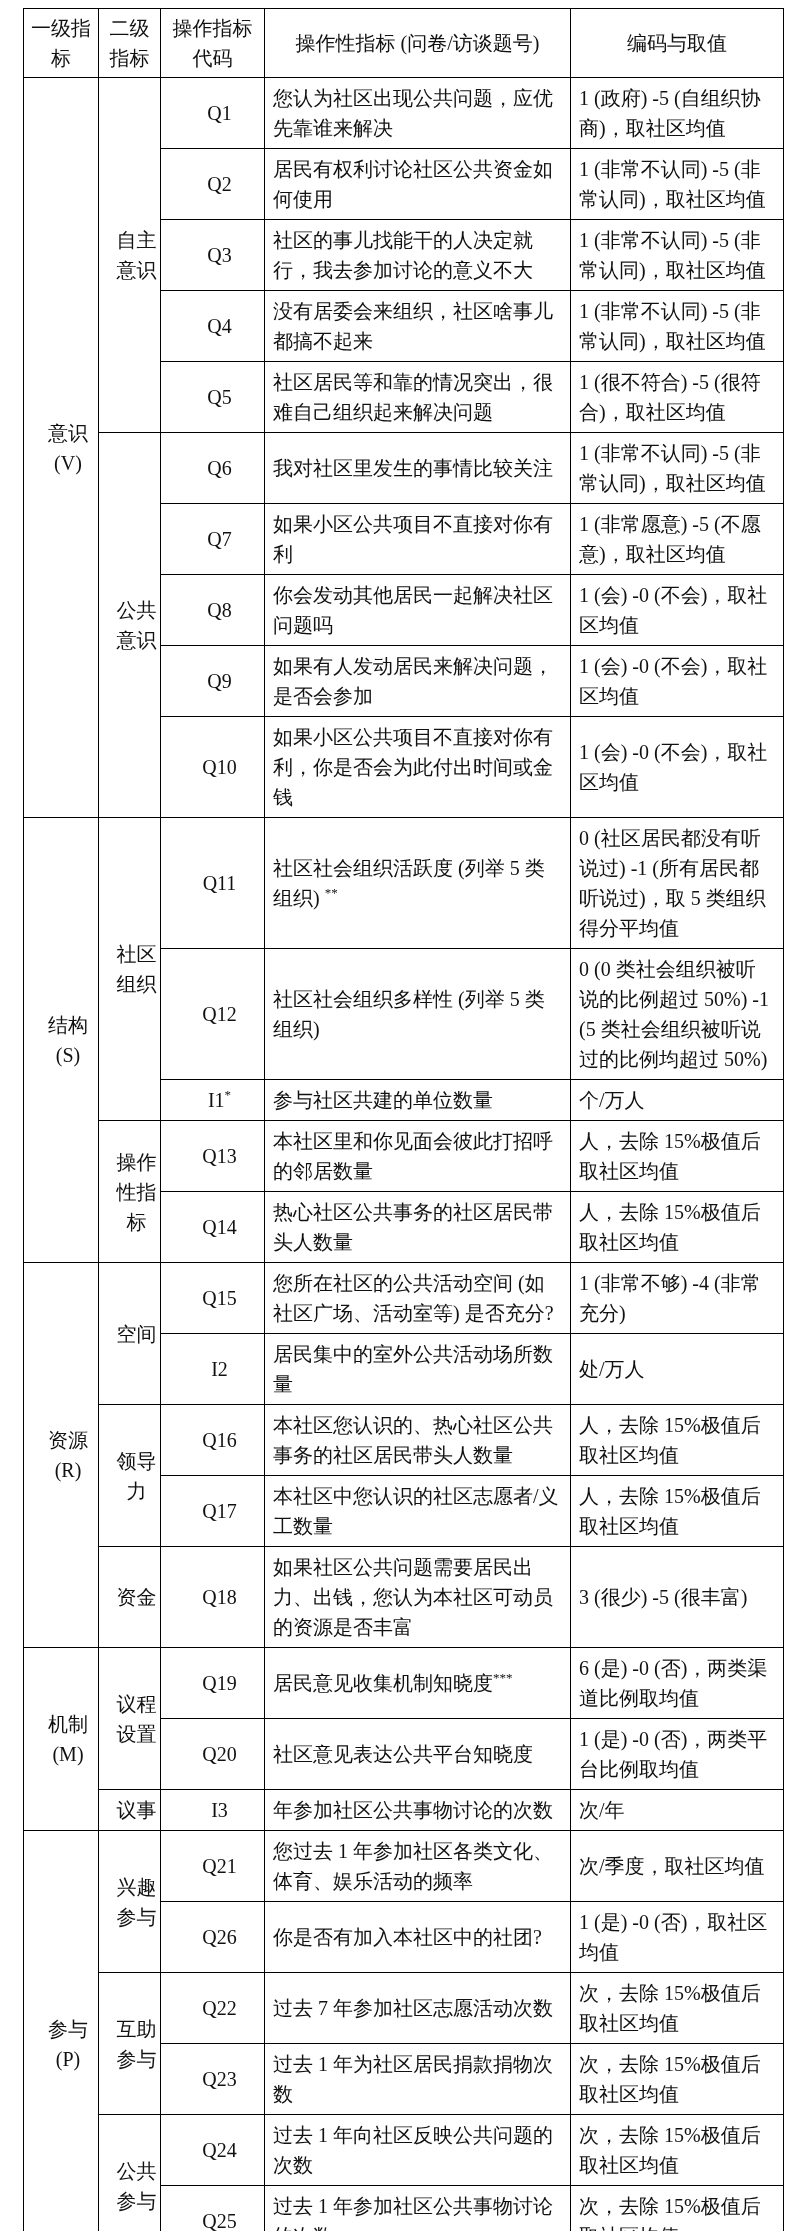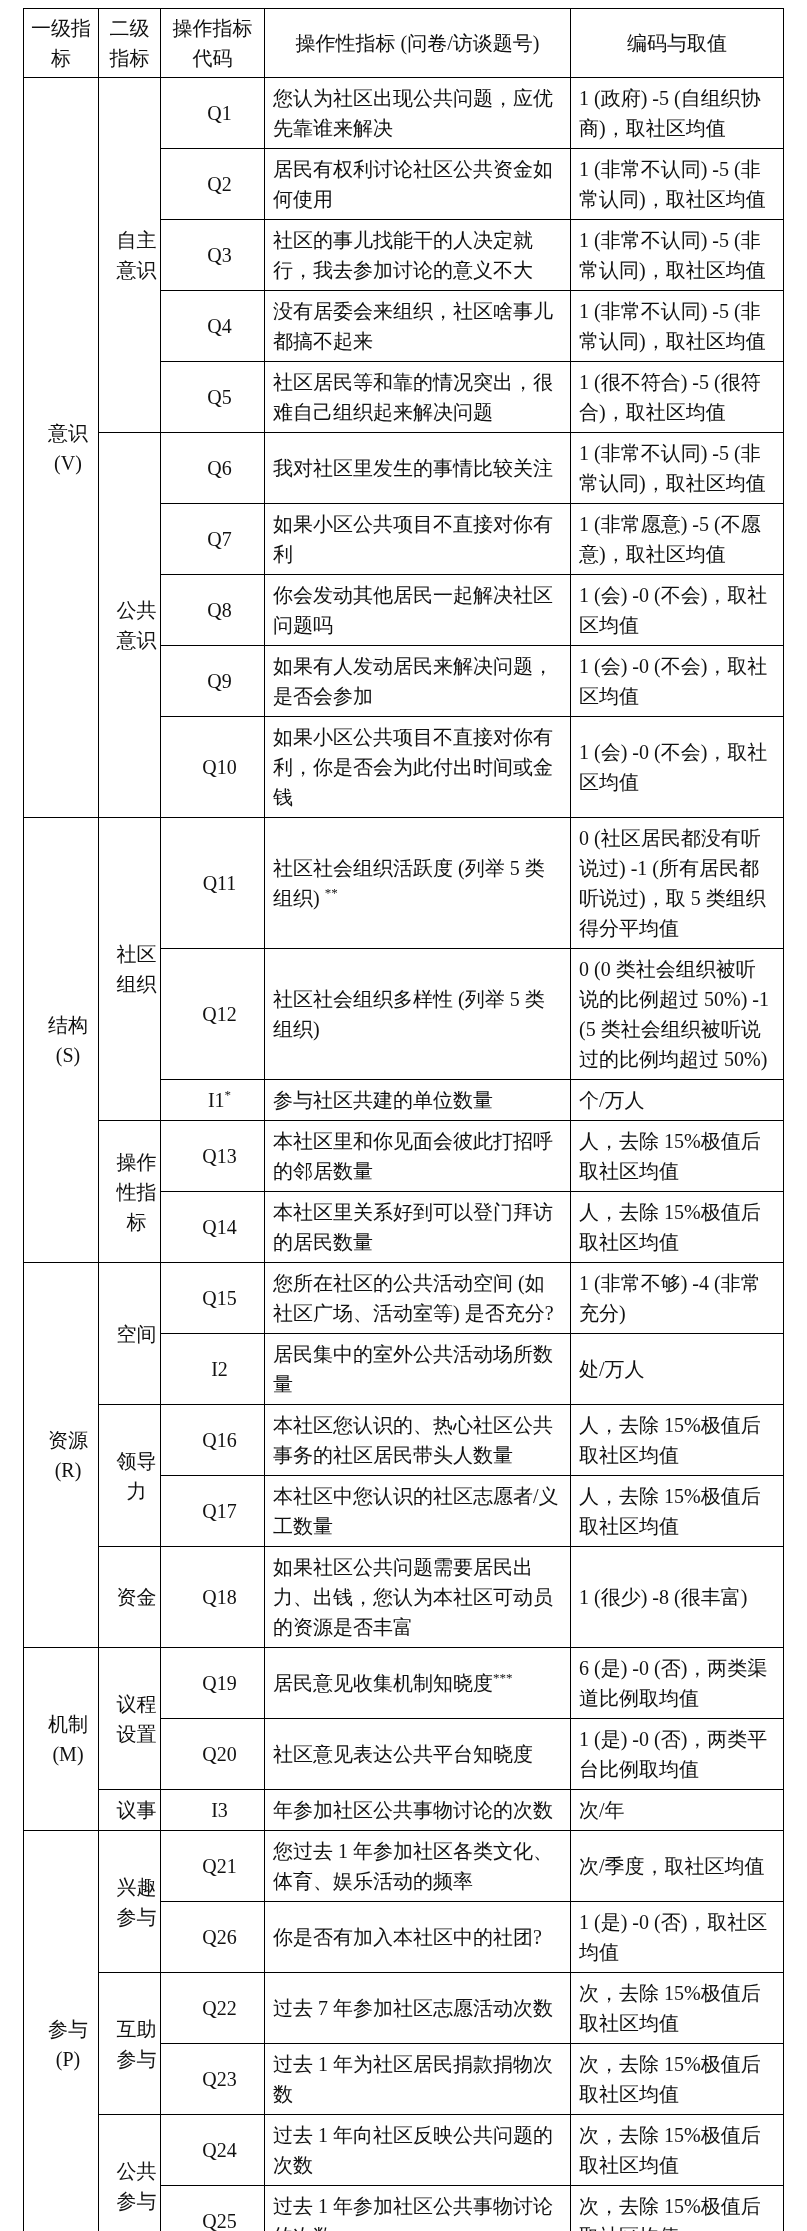--- a/index.html
+++ b/index.html
@@ -142,21 +142,21 @@
     <td class="left">个/万人</td>
   </tr>
   <tr>
     <td class="center" rowspan="2">操作性指标</td>
     <td class="center">Q13</td>
     <td class="left">本社区里和你见面会彼此打招呼的邻居数量</td>
     <td class="left">人，去除 15%极值后取社区均值</td>
   </tr>
   <tr>
     <td class="center">Q14</td>
-    <td class="left">本社区里关系好到可以登门拜访的居民数量</td>
+    <td class="left">热心社区公共事务的社区居民带头人数量</td>
     <td class="left">人，去除 15%极值后取社区均值</td>
   </tr>
 
   <tr>
     <td class="center lvl1" rowspan="5">
       <div>资源</div>
       <div>(R)</div>
     </td>
     <td class="center" rowspan="2">空间</td>
     <td class="center">Q15</td>
@@ -176,21 +176,21 @@
   </tr>
   <tr>
     <td class="center">Q17</td>
     <td class="left">本社区中您认识的社区志愿者/义工数量</td>
     <td class="left">人，去除 15%极值后取社区均值</td>
   </tr>
   <tr>
     <td class="center">资金</td>
     <td class="center">Q18</td>
     <td class="left">如果社区公共问题需要居民出力、出钱，您认为本社区可动员的资源是否丰富</td>
-    <td class="left">1 (很少) -8 (很丰富)</td>
+    <td class="left">3 (很少) -5 (很丰富)</td>
   </tr>
 
   <tr>
     <td class="center lvl1" rowspan="3">
       <div>机制</div>
       <div>(M)</div>
     </td>
     <td class="center" rowspan="2">议程设置</td>
     <td class="center">Q19</td>
     <td class="left"><span>居民意见收集机制知晓度</span><sup>***</sup></td>

